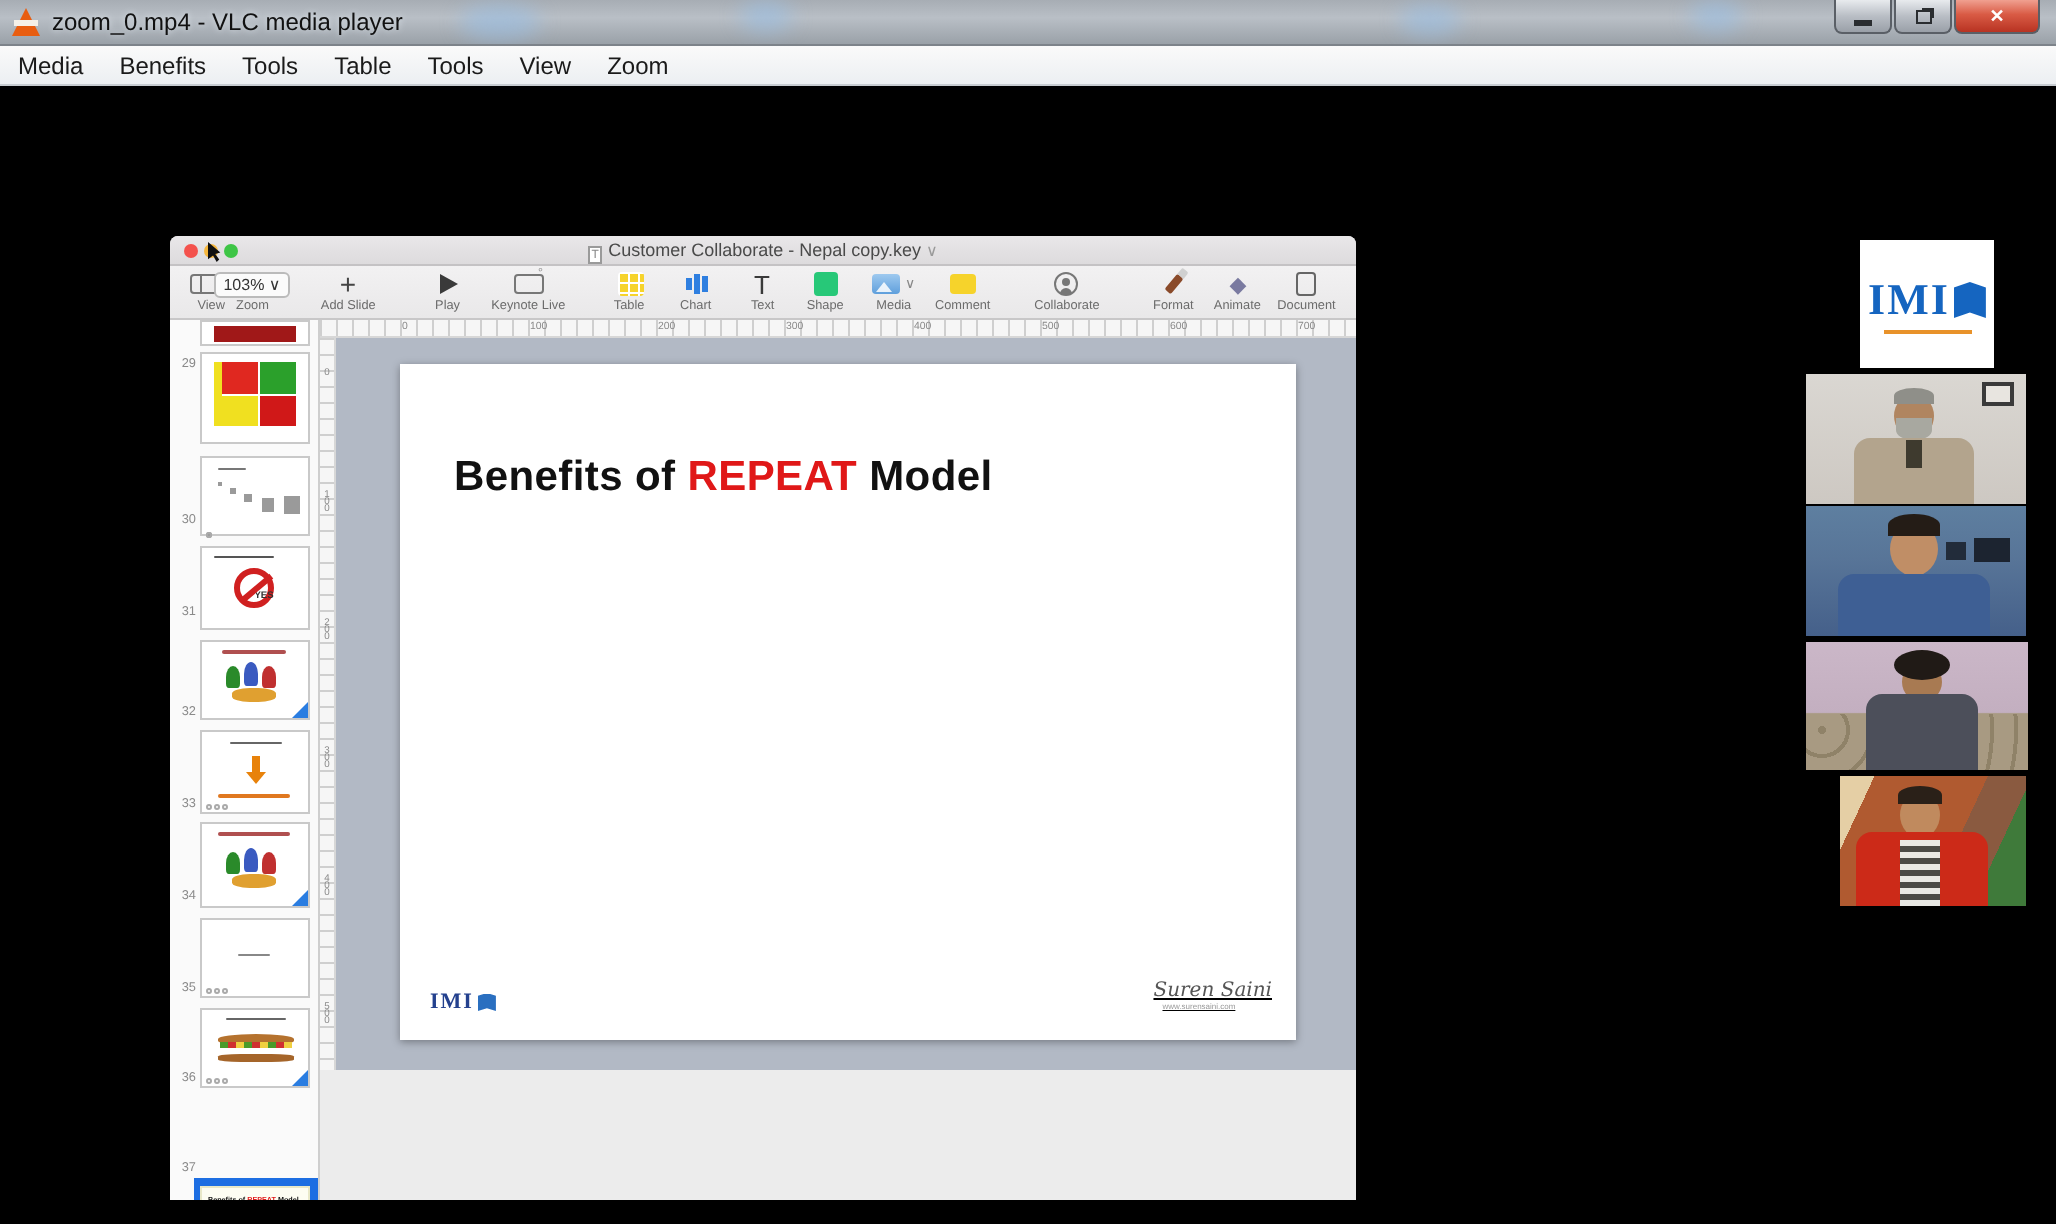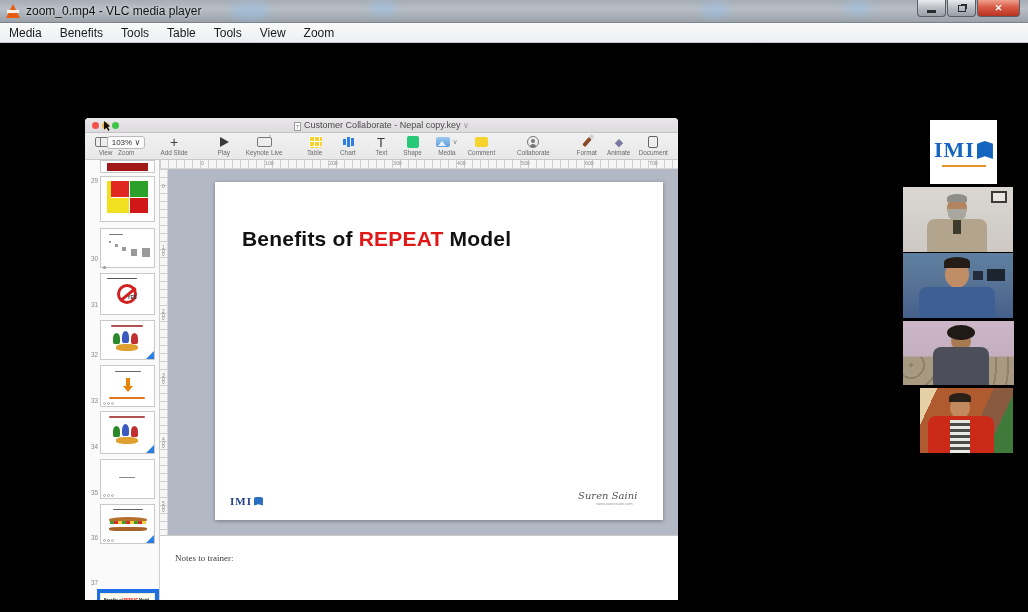--- a/index.html
+++ b/index.html
@@ -89,27 +89,27 @@
   .sel-hl { position:absolute; left:12px; top:429px; width:63px; height:53px; background:#1d6ee2; }
   .mini-title { position:absolute; left:3px; top:4px; font-size:8px; font-weight:bold; color:#111; transform:scale(.45); transform-origin:left top; white-space:nowrap; }
   .mini-title b { color:#e01818; }
 
   .kn-canvas { position:absolute; left:75px; top:51px; width:518px; height:366px; background:#b2b9c5; overflow:hidden; }
   .vruler { position:absolute; left:0; top:0; width:8px; height:366px; background:#f6f6f6; border-right:1px solid #d7d7d7;
     background-image:repeating-linear-gradient(180deg,#cfcfcf 0 1px,transparent 1px 8px); }
   .vlbl { position:absolute; left:1px; font-size:7px; color:#8a8a8a; writing-mode:vertical-rl; text-orientation:upright;
     letter-spacing:-2px; transform:scale(.7); transform-origin:left top; }
 
-  .slide { position:absolute; left:40px; top:13px; width:448px; height:338px; background:#fff; box-shadow:0 1px 4px rgba(0,0,0,.35);margin-left:15px; }
+  .slide { position:absolute; left:40px; top:13px; width:448px; height:338px; background:#fff; box-shadow:0 1px 4px rgba(0,0,0,.35); }
   .slide-title { position:absolute; left:27px; top:45px; font-size:21px; font-weight:bold; color:#111; letter-spacing:.2px; }
   .slide-title .accent { color:#e01818; }
   .slide-logo { position:absolute; left:15px; bottom:13px; display:flex; align-items:center; }
   .slide-logo .txt { font-size:11px; font-weight:bold; color:#24418e; letter-spacing:1px; font-family:"Liberation Serif",serif; }
   .book-icon { width:9px; height:9px; background:#2a6fc0; margin-left:2px; clip-path:polygon(0 15%,50% 0,100% 15%,100% 100%,50% 85%,0 100%); }
-  .slide-sig { position:absolute; right:12px; bottom:10px; text-align:left; }
+  .slide-sig { position:absolute; right:12px; bottom:10px; text-align:right;text-decoration:underline; }
   .slide-sig .name { font-family:"DejaVu Serif",serif; font-style:italic; font-size:10px; color:#555; }
   .slide-sig .url { font-size:8px; color:#999; transform:scale(.5); transform-origin:center top; white-space:nowrap; }
 
   .kn-notes { position:absolute; left:75px; top:417px; width:518px; height:65px; background:#fff; border-top:1px solid #c9c9c9; }
   .notes-label { position:absolute; left:15px; top:17px; font-family:"Liberation Serif",serif; font-size:9px; color:#3a3a3a; }
 
   
   .tile { position:absolute; overflow:hidden; background:#222; }
   .head { position:absolute; border-radius:50%; background:#c08a62; }
   .torso { position:absolute; border-radius:8px 8px 0 0; }
@@ -411,23 +411,20 @@
           <span class="txt">IMI</span>
           <span class="book-icon"></span>
         </div>
         <div class="slide-sig">
           <div class="name">Suren Saini</div>
           <div class="url">www.surensaini.com</div>
         </div>
       </div>
     </div>
 
-    <div class="kn-notes">
-      <span class="notes-label">Notes to trainer:</span>
-    </div>
   </div>
 
   <div class="tile" style="left:930px;top:77px;width:67px;height:64px;">
     <div class="imi-big">
       <span class="txt">
           <span>IMI</span>
           <span class="book"></span>
         </span>
       <span class="tagline"></span>
     </div>

